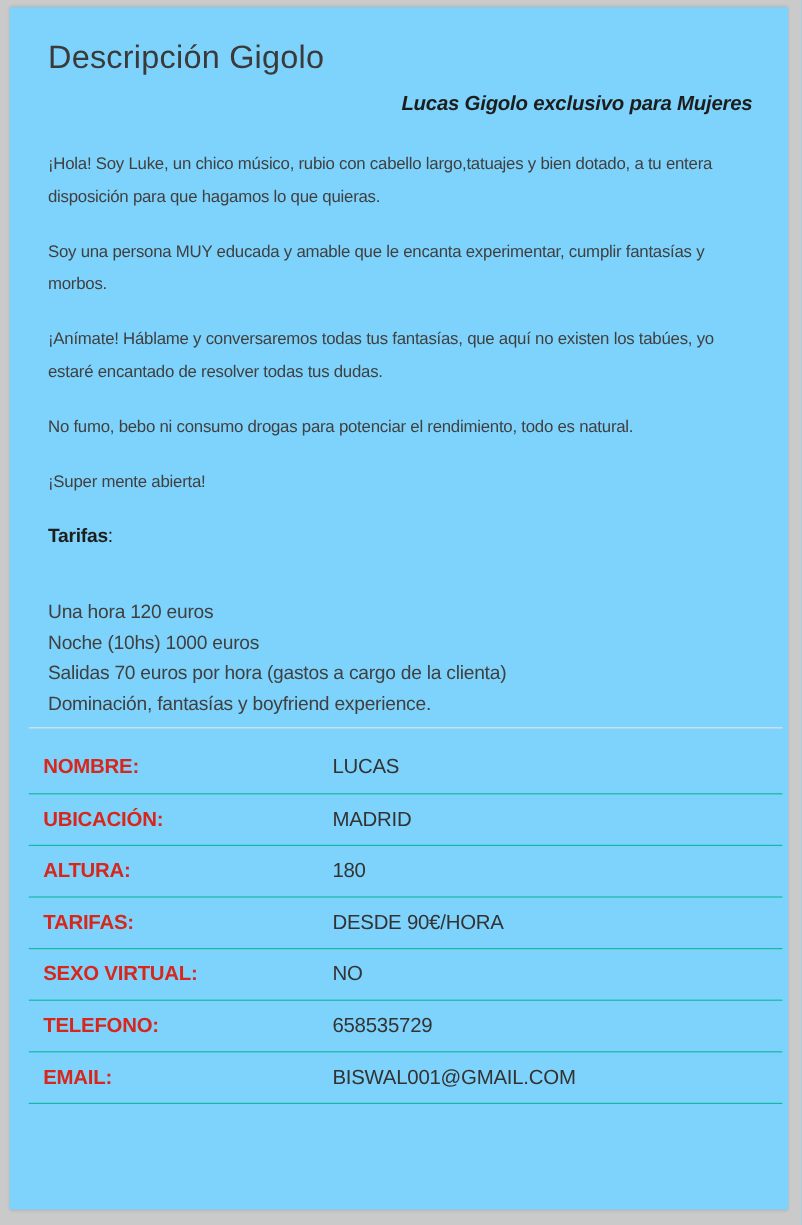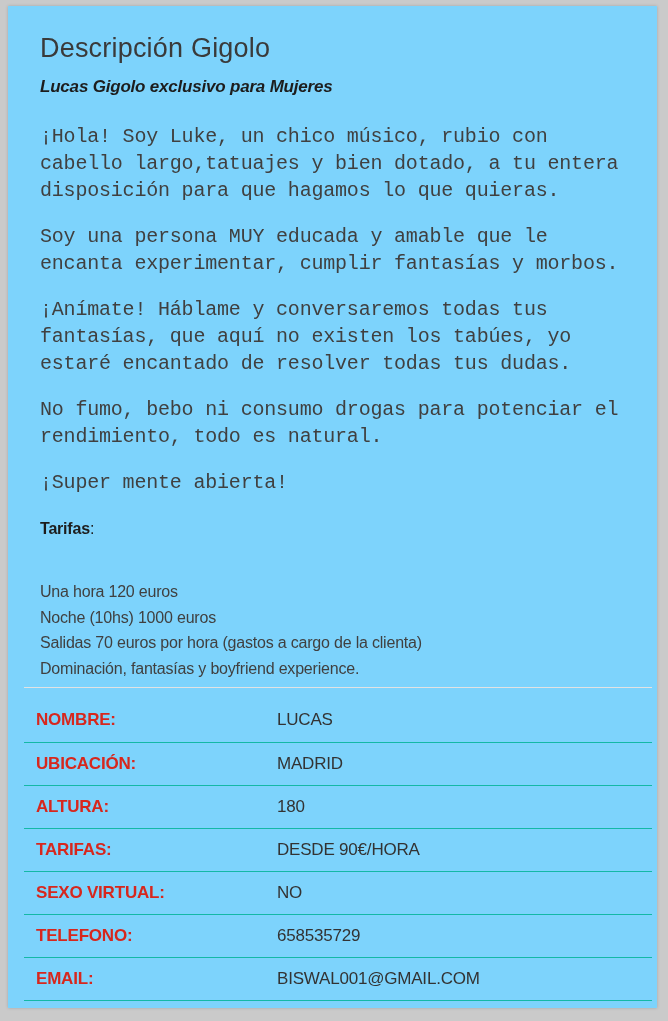--- a/index.html
+++ b/index.html
@@ -34,28 +34,28 @@
     color: #3a3a3a;
     letter-spacing: 0.2px;
   }
   .subtitle {
     margin: 13px 0 26px 0;
     font-size: 17px;
     font-weight: bold;
     font-style: italic;
     color: #1d1d1d;
     letter-spacing: -0.2px;
+    text-align: right;
   }
   .para {
     margin: 0 0 19px 0;
-    font-size: 20px;
+    font-size: 14px;
     line-height: 27px;
     color: #404040;
     letter-spacing: -0.2px;
-    font-family: Liberation Mono, monospace;
   }
   .tarifas-line {
     margin: 0 0 0 0;
     font-size: 16px;
     line-height: 27px;
     color: #1d1d1d;
     letter-spacing: -0.2px;
   }
   .tarifas-line .bold { font-weight: bold; }
   .rates {

